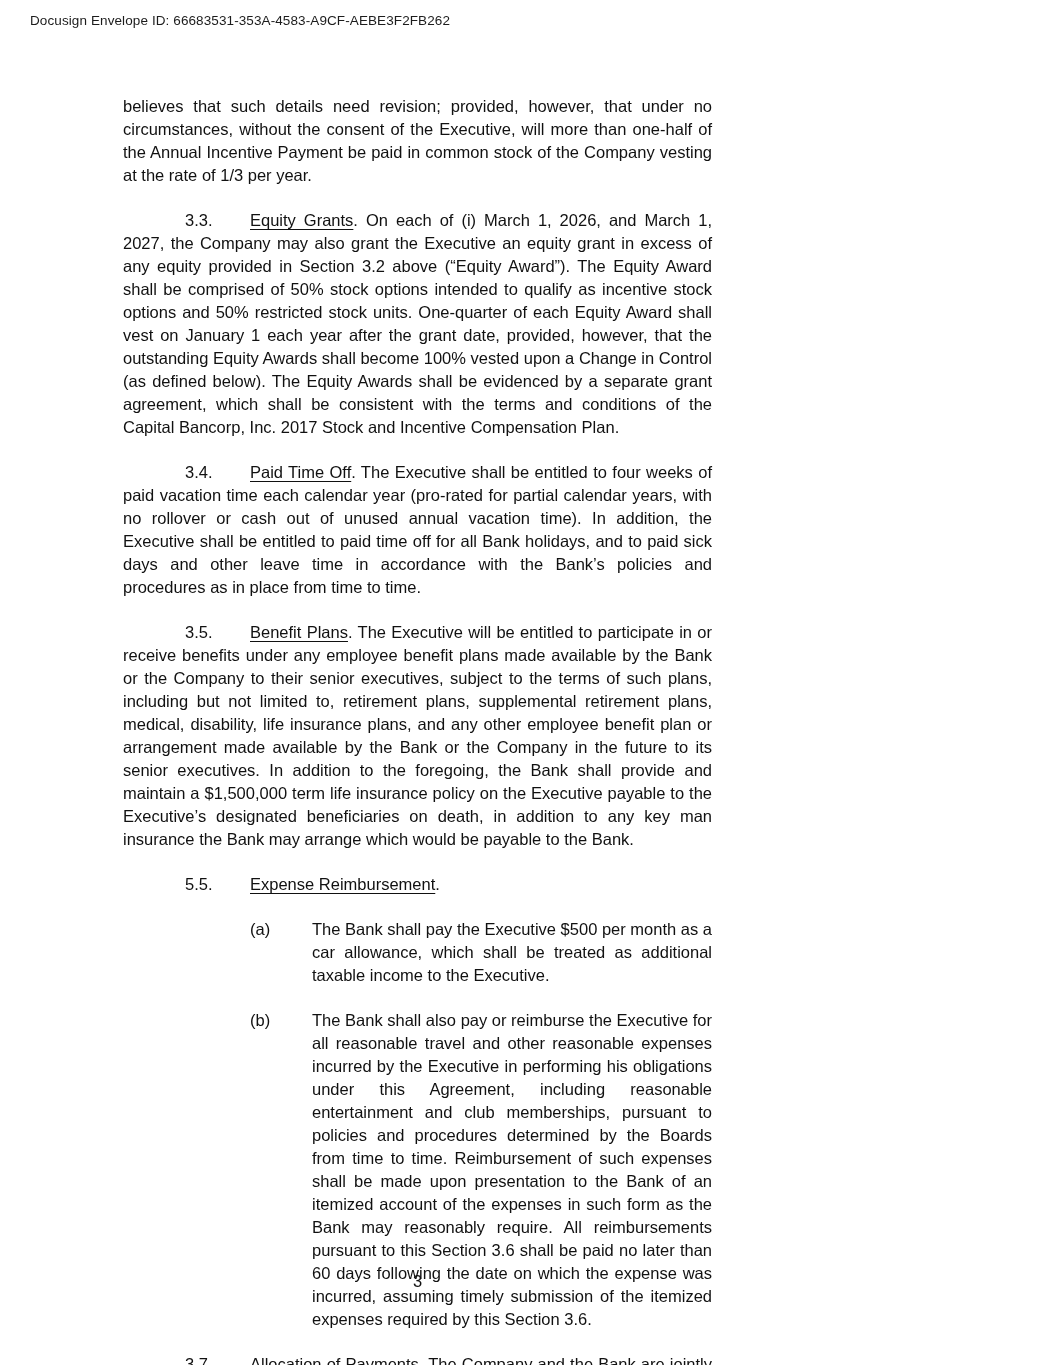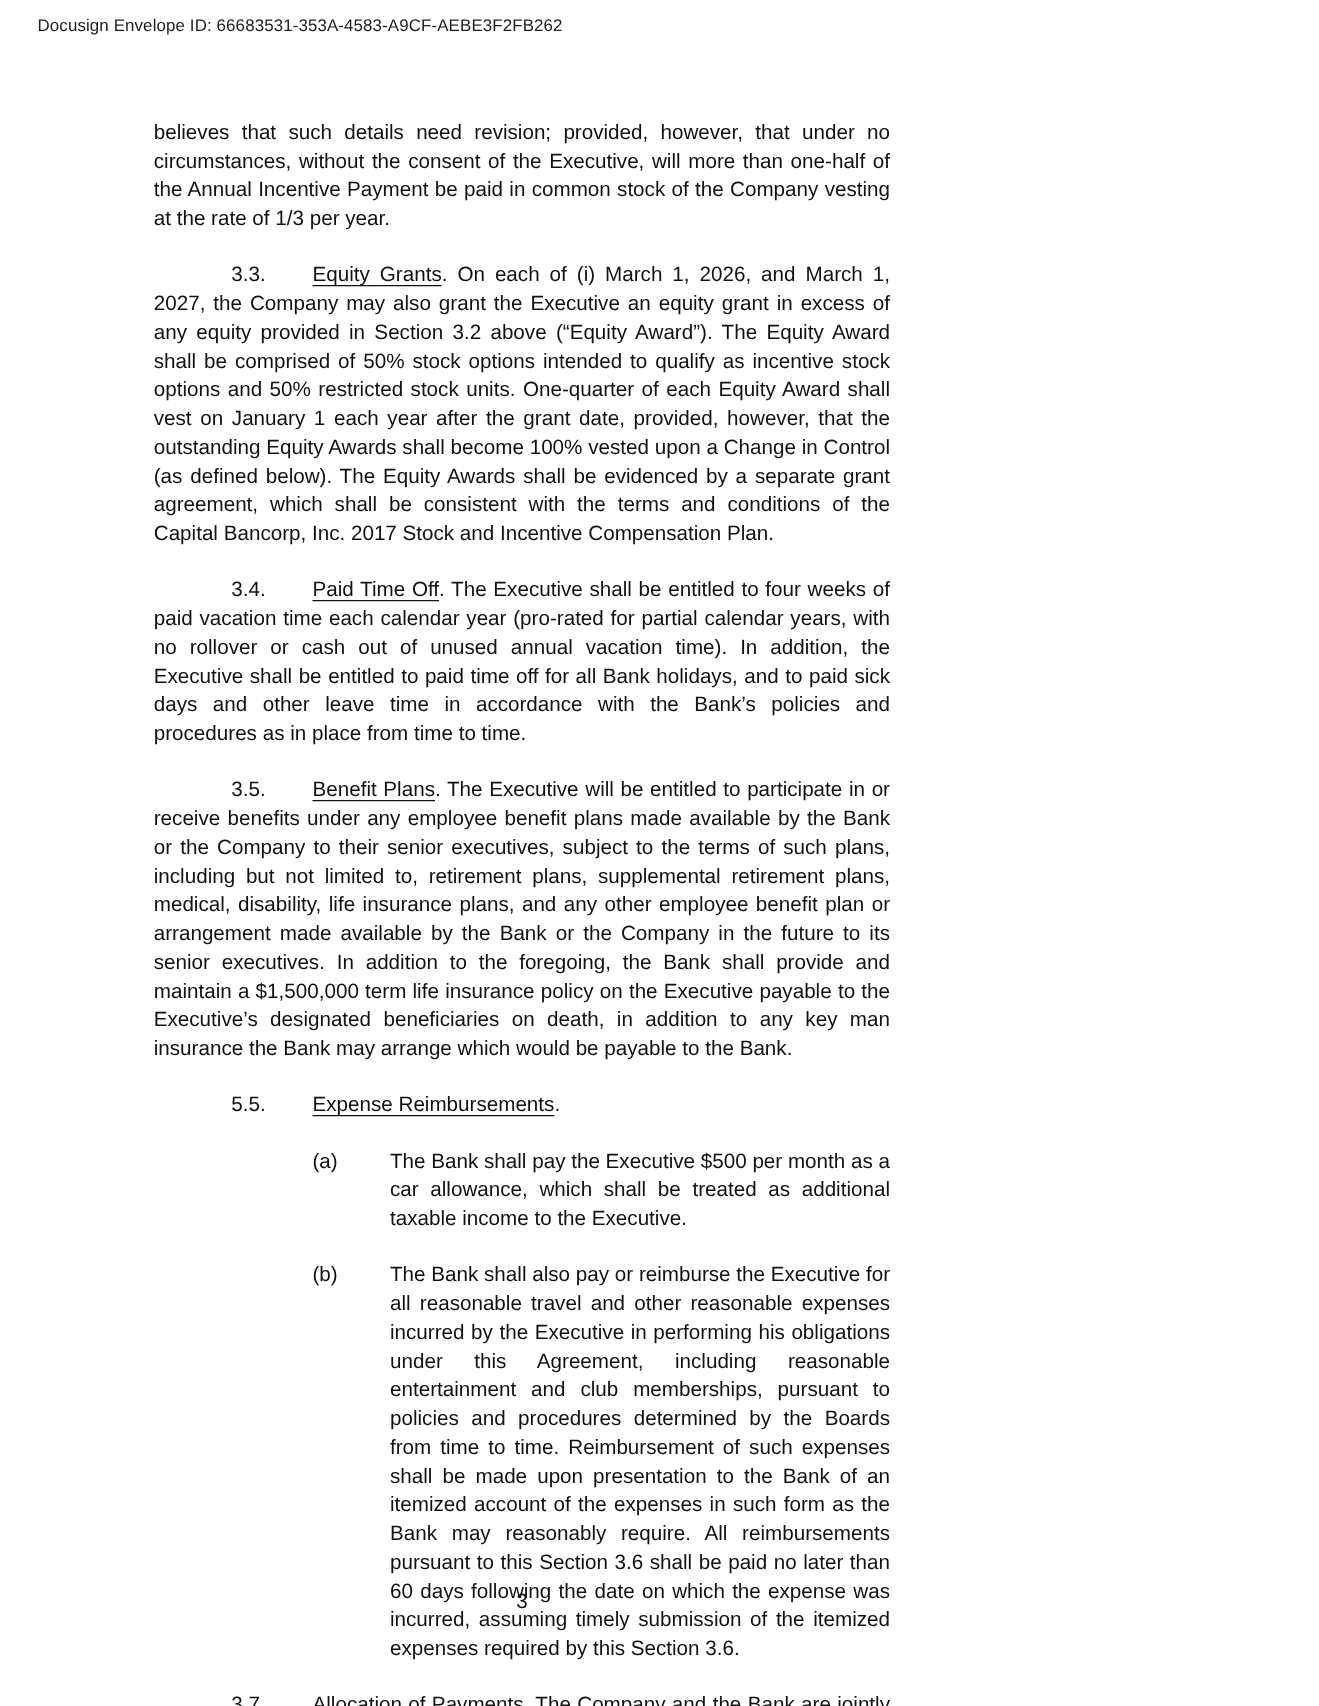--- a/index.html
+++ b/index.html
@@ -78,21 +78,21 @@
   <div class="doc-body">
 
     <p class="continuation">believes that such details need revision; provided, however, that under no circumstances, without the consent of the Executive, will more than one-half of the Annual Incentive Payment be paid in common stock of the Company vesting at the rate of 1/3 per year.</p>
 
     <p class="section"><span class="sec-num">3.3.</span><span class="sec-heading">Equity Grants</span><span>. On each of (i) March 1, 2026, and March 1, 2027, the Company may also grant the Executive an equity grant in excess of any equity provided in Section 3.2 above (“Equity Award”). The Equity Award shall be comprised of 50% stock options intended to qualify as incentive stock options and 50% restricted stock units. One-quarter of each Equity Award shall vest on January 1 each year after the grant date, provided, however, that the outstanding Equity Awards shall become 100% vested upon a Change in Control (as defined below). The Equity Awards shall be evidenced by a separate grant agreement, which shall be consistent with the terms and conditions of the Capital Bancorp, Inc. 2017 Stock and Incentive Compensation Plan.</span></p>
 
     <p class="section"><span class="sec-num">3.4.</span><span class="sec-heading">Paid Time Off</span><span>. The Executive shall be entitled to four weeks of paid vacation time each calendar year (pro-rated for partial calendar years, with no rollover or cash out of unused annual vacation time). In addition, the Executive shall be entitled to paid time off for all Bank holidays, and to paid sick days and other leave time in accordance with the Bank’s policies and procedures as in place from time to time.</span></p>
 
     <p class="section"><span class="sec-num">3.5.</span><span class="sec-heading">Benefit Plans</span><span>. The Executive will be entitled to participate in or receive benefits under any employee benefit plans made available by the Bank or the Company to their senior executives, subject to the terms of such plans, including but not limited to, retirement plans, supplemental retirement plans, medical, disability, life insurance plans, and any other employee benefit plan or arrangement made available by the Bank or the Company in the future to its senior executives. In addition to the foregoing, the Bank shall provide and maintain a $1,500,000 term life insurance policy on the Executive payable to the Executive’s designated beneficiaries on death, in addition to any key man insurance the Bank may arrange which would be payable to the Bank.</span></p>
 
-    <p class="section"><span class="sec-num">5.5.</span><span class="sec-heading">Expense Reimbursements</span><span>.</span></p>
+    <p class="section"><span class="sec-num">5.5.</span><span class="sec-heading">Expense Reimbursement</span><span>.</span></p>
 
     <p class="subsection"><span class="sub-label">(a)</span><span>The Bank shall pay the Executive $500 per month as a car allowance, which shall be treated as additional taxable income to the Executive.</span></p>
 
     <p class="subsection"><span class="sub-label">(b)</span><span>The Bank shall also pay or reimburse the Executive for all reasonable travel and other reasonable expenses incurred by the Executive in performing his obligations under this Agreement, including reasonable entertainment and club memberships, pursuant to policies and procedures determined by the Boards from time to time. Reimbursement of such expenses shall be made upon presentation to the Bank of an itemized account of the expenses in such form as the Bank may reasonably require. All reimbursements pursuant to this Section 3.6 shall be paid no later than 60 days following the date on which the expense was incurred, assuming timely submission of the itemized expenses required by this Section 3.6.</span></p>
 
     <p class="section"><span class="sec-num">3.7.</span><span class="sec-heading">Allocation of Payments</span><span>. The Company and the Bank are jointly and severally liable to the Executive for payment or provision of all compensation, benefits or other payments of any kind to which the Executive is entitled under this Agreement. The Company and the Bank may apportion such obligations among themselves as they may agree from time to time in their sole</span></p>
 
   </div>
 
   <div class="page-number">3</div>

